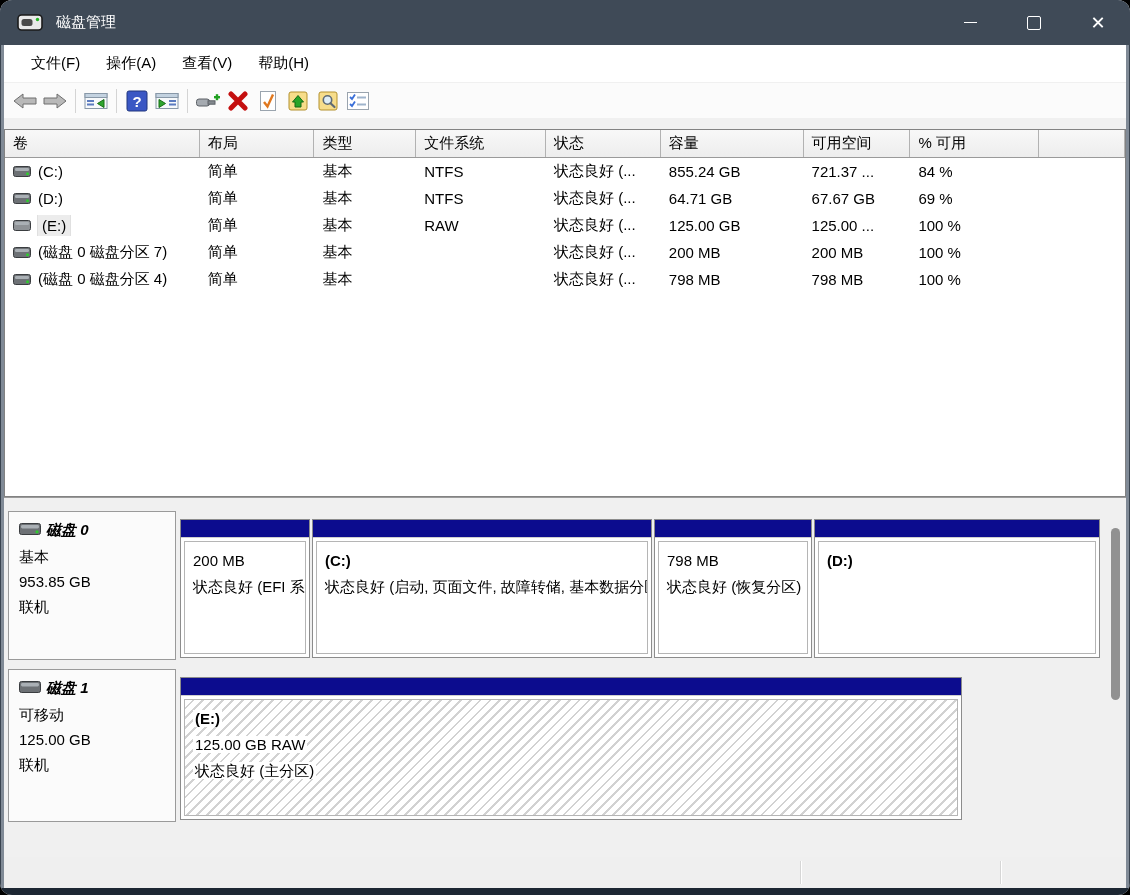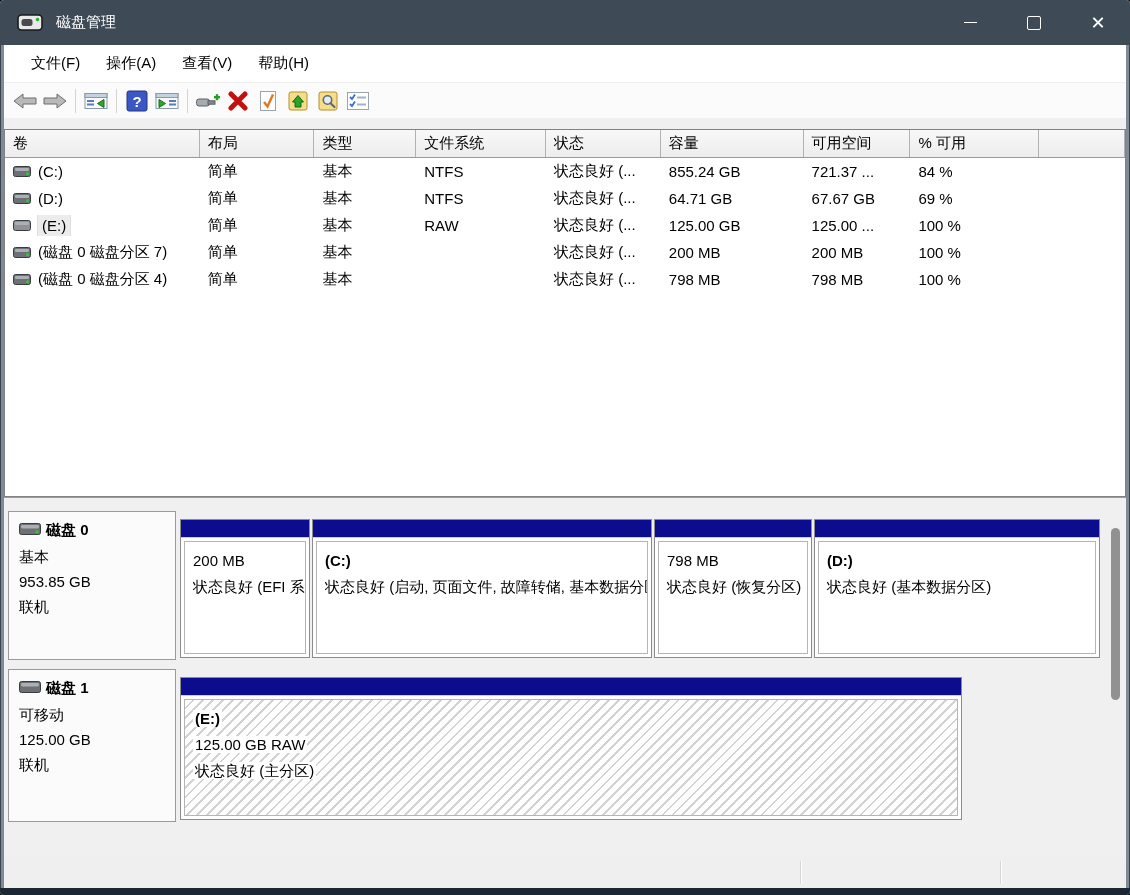--- a/index.html
+++ b/index.html
@@ -1,17 +1,17 @@
 <!DOCTYPE html>
 <html><head>
 <meta charset="utf-8">
 <style>
   html,body{margin:0;padding:0;background:#000;}
   body{font-family:"Liberation Sans","DejaVu Sans",sans-serif;}
-  .window{position:relative;width:1130px;height:895px;border-radius:4px;overflow:hidden;background:#fff;}
+  .window{position:relative;width:1130px;height:895px;border-radius:12px;overflow:hidden;background:#fff;}
   
   .titlebar{position:absolute;left:0;top:0;right:0;height:45px;background:#3f4a57;display:flex;align-items:center;}
   .app-icon{margin-left:16px;display:flex;align-items:center;}
   .title-text{color:#fff;font-size:15px;margin-left:12px;}
   .win-controls{position:absolute;right:0;top:0;height:45px;display:flex;}
   .win-btn{width:64px;height:45px;display:flex;align-items:center;justify-content:center;color:#fff;font-size:16px;}
   .glyph-min{width:13px;height:1px;background:#fff;display:block;}
   .glyph-max{width:12px;height:12px;border:1.2px solid #fff;border-radius:2px;display:block;}
   .glyph-close{font-size:18px;line-height:1;font-weight:300;}
   
@@ -27,21 +27,21 @@
   .lv-hcell{box-sizing:border-box;border-right:1px solid #b2b2b2;font-size:15px;color:#000;display:flex;align-items:center;padding-left:8px;white-space:nowrap;overflow:hidden;}
   .lv-row{display:flex;height:27px;align-items:center;}
   .lv-cell{box-sizing:border-box;font-size:15px;color:#000;padding-left:8px;white-space:nowrap;overflow:hidden;display:flex;align-items:center;}
   .drv{display:inline-flex;margin-right:7px;flex:none;}
   .vol.sel{background:#ececec;outline:1px solid #e0e0e0;padding:2px 4px;}
   
   .content-bg{position:absolute;left:4px;right:4px;top:118px;bottom:7px;background:#f0f0f0;z-index:0;}
   .graphpane{position:absolute;left:4px;right:4px;top:497px;height:332px;background:#f0f0f0;border-top:1px solid #9a9a9a;}
   .disk-rowp{position:absolute;left:0;right:0;}
   .disk-card{position:absolute;left:4px;top:0;width:168px;bottom:0;background:#fbfbfb;border:1px solid #9a9a9a;box-sizing:border-box;padding:9px 10px;}
-  .dc-title{font-size:15px;font-weight:bold;display:flex;align-items:center;gap:5px;margin-bottom:4px;white-space:nowrap;}
+  .dc-title{font-size:15px;font-weight:bold;display:flex;align-items:center;gap:5px;margin-bottom:4px;white-space:nowrap;font-style:italic;}
   .dc-line{font-size:15px;line-height:25px;white-space:nowrap;}
   .part{position:absolute;top:8px;bottom:2px;background:#fff;border:1px solid #8c8c8c;box-sizing:border-box;}
   .part-bar{height:17px;background:#0c0c8e;border-bottom:1px solid #cfcfcf;}
   .part-body{position:absolute;left:3px;right:3px;top:21px;bottom:3px;border:1px solid #b5b5b5;padding:6px 0 0 8px;overflow:hidden;}
   .part-body.hatch{background:repeating-linear-gradient(135deg,#ffffff 0px,#ffffff 5px,#d2d2d2 5px,#d2d2d2 7px);}
   .p-l{font-size:15px;line-height:26px;white-space:nowrap;}
   .p-label{font-weight:bold;}
   .tbg{background:#fff;padding:0 2px;}
   .vscroll{position:absolute;right:6px;top:30px;width:9px;height:172px;background:#919191;border-radius:5px;}
   
@@ -324,21 +324,20 @@
       <div class="part-body">
         <div class="p-l p-label"></div>
         <div class="p-l">798 MB</div>
         <div class="p-l">状态良好 (恢复分区)</div>
       </div>
     </div>
           <div class="part" style="left:810px;width:286px">
       <div class="part-bar"></div>
       <div class="part-body">
         <div class="p-l p-label">(D:)</div>
-        <div class="p-l">状态良好 (基本数据分区)</div>
       </div>
     </div>
         </div>
         <div class="disk-rowp" style="top:171px;height:153px">
           <div class="disk-card">
       <div class="dc-title">
               <span><svg width="22" height="14" viewBox="0 0 22 14">
   <rect x="0.5" y="1.5" width="21" height="11" rx="2" fill="#6d7175" stroke="#3a3d40"></rect>
   <rect x="2" y="3" width="18" height="3.5" rx="1.4" fill="#aab0b5"></rect>
   </svg></span>

